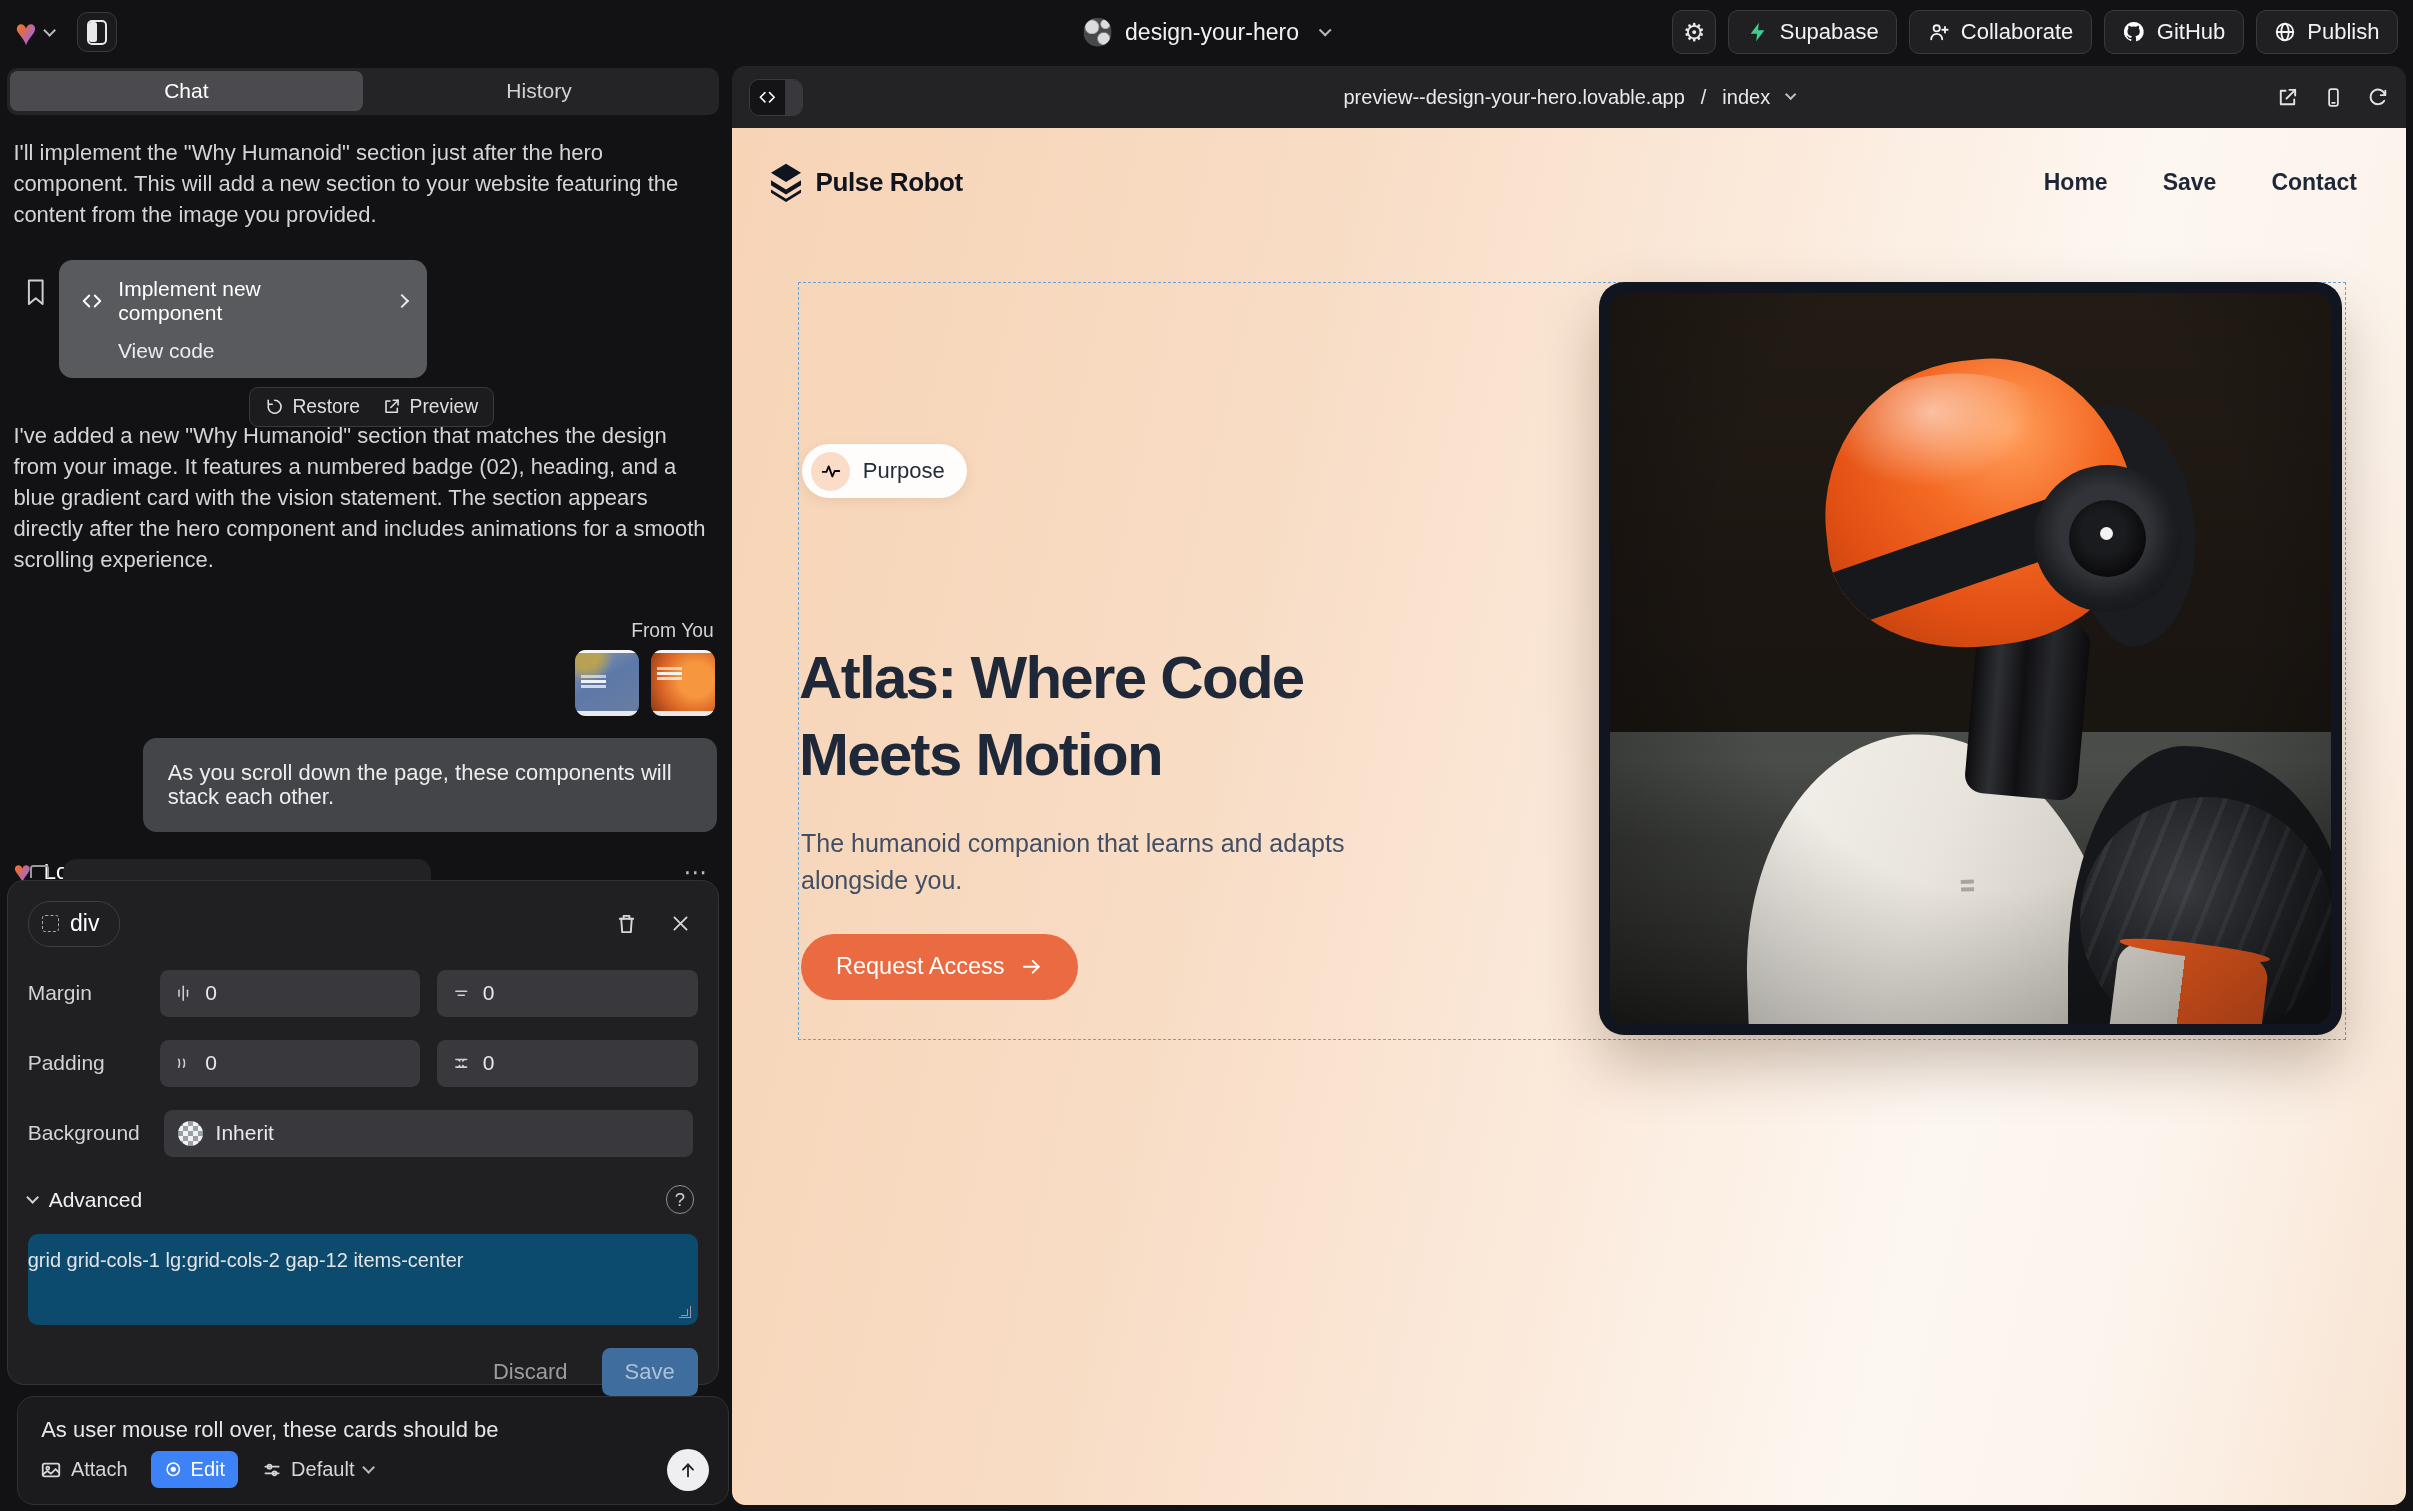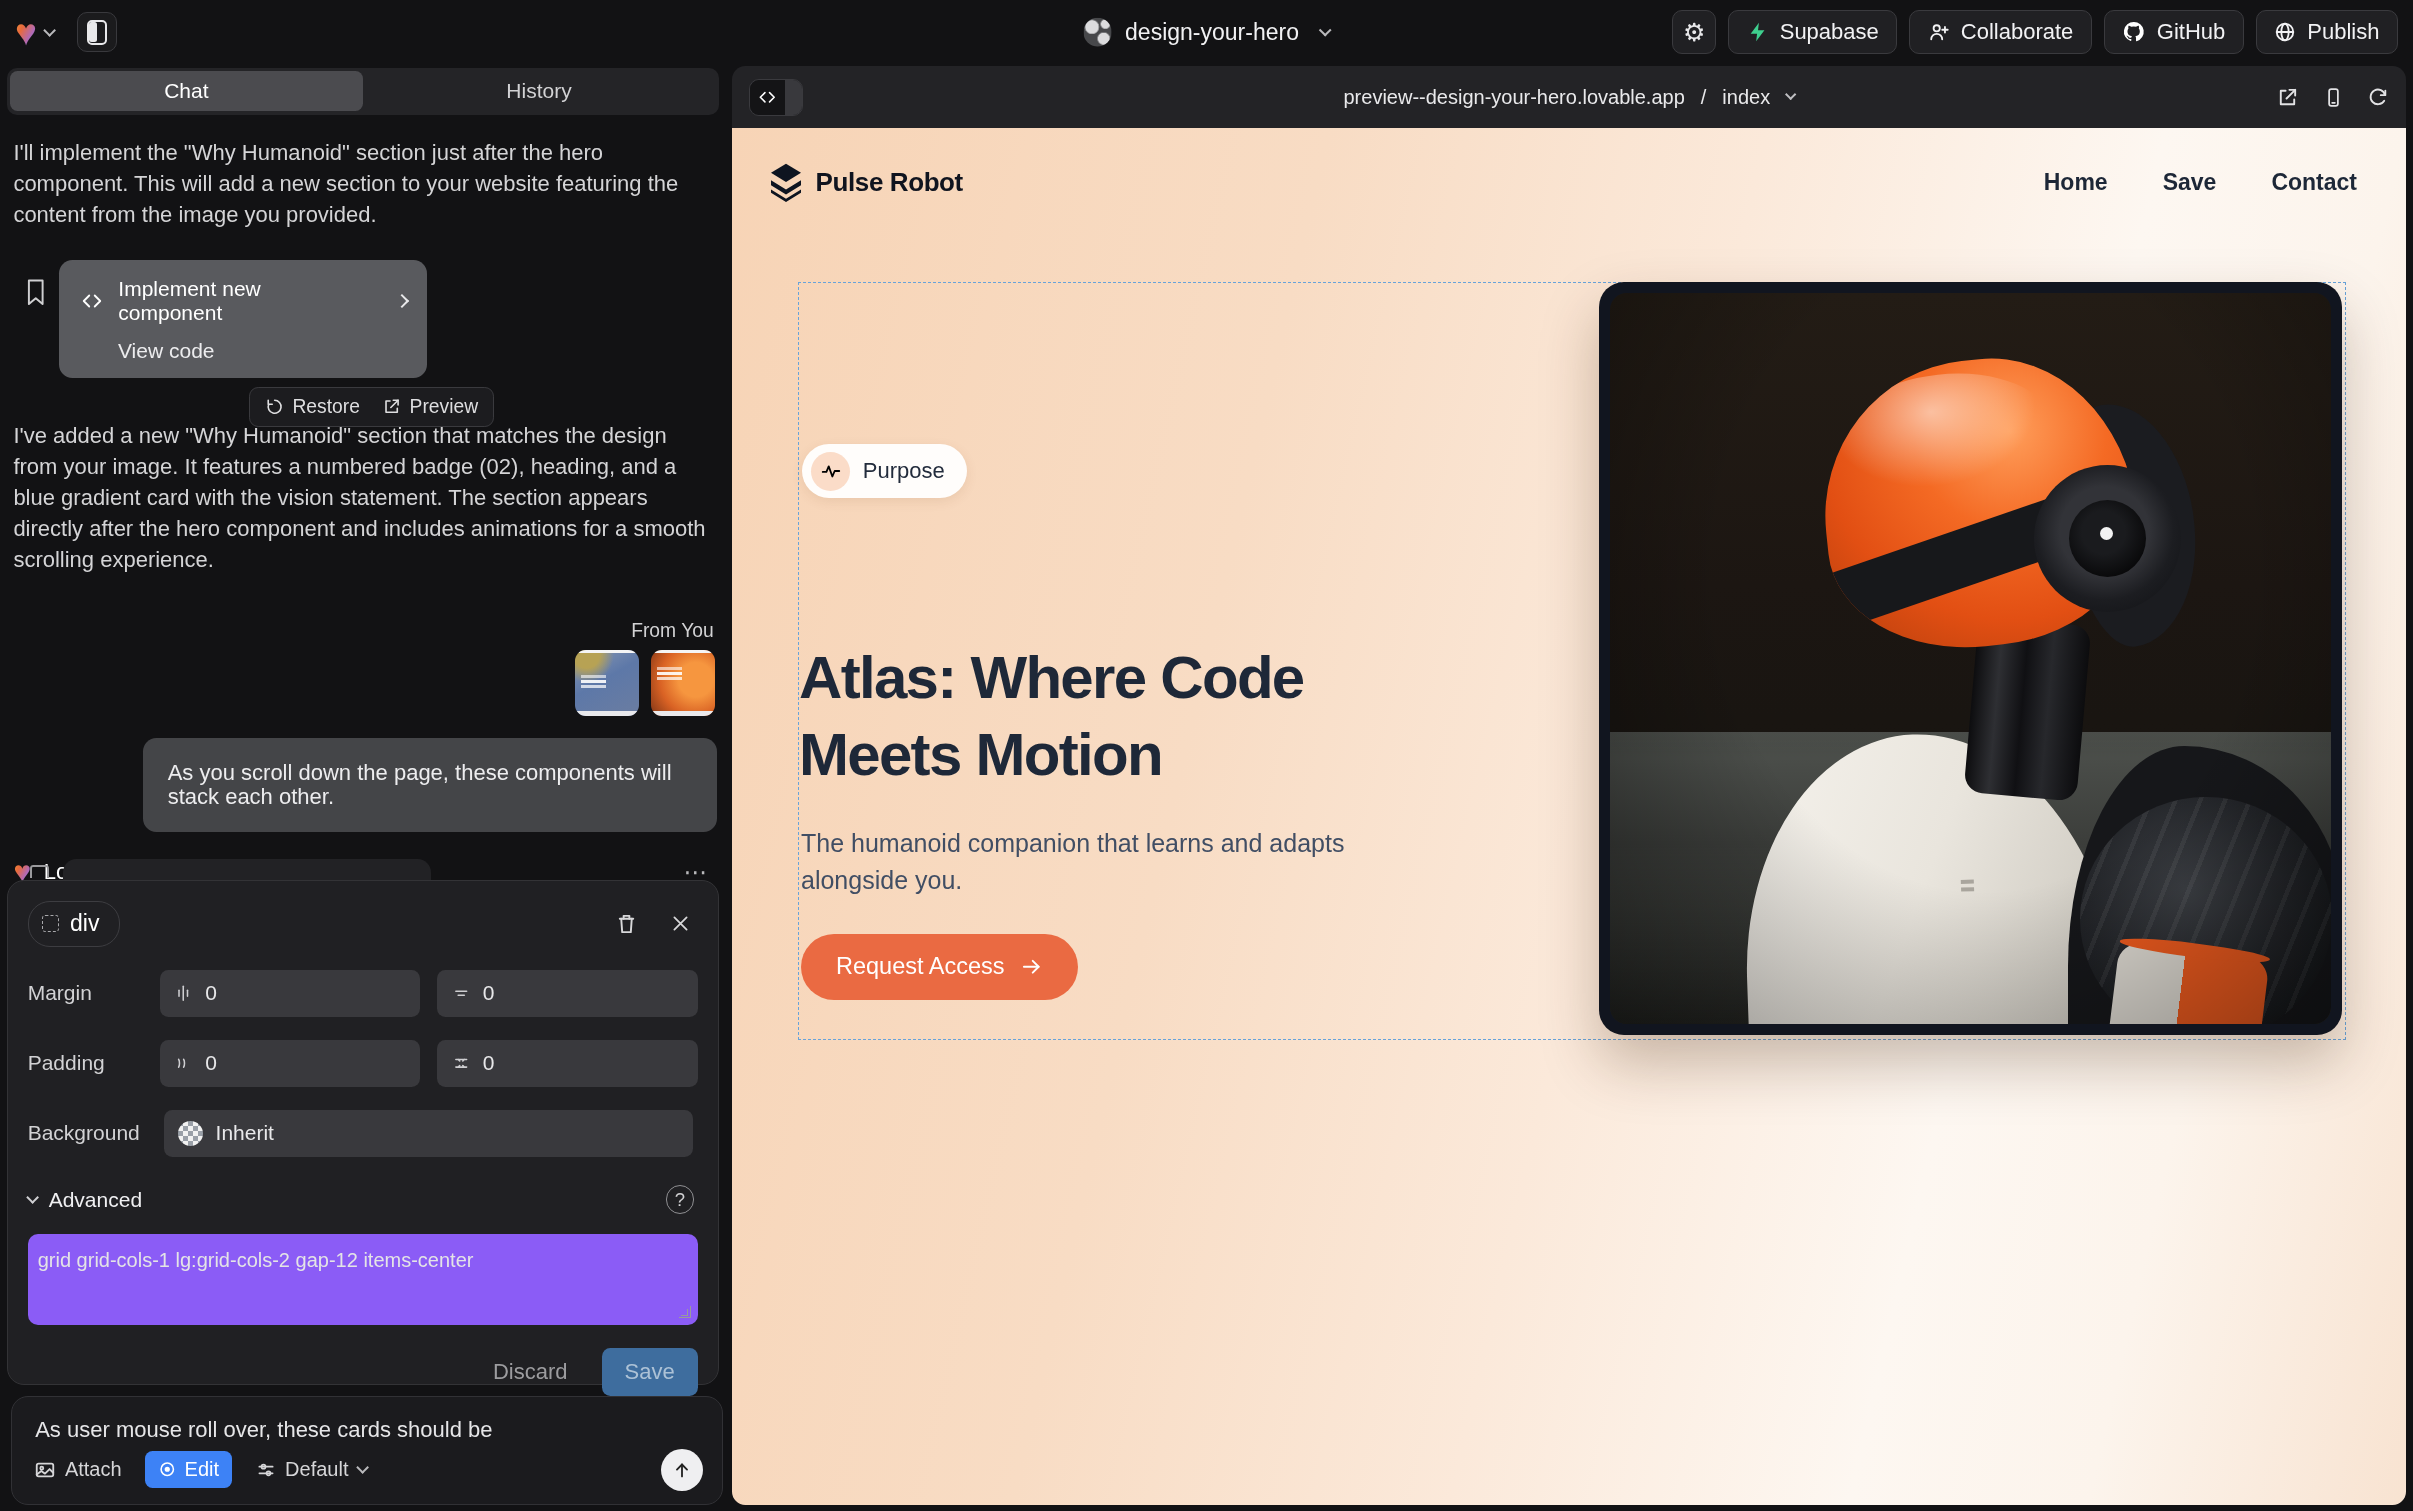--- a/index.html
+++ b/index.html
@@ -69,29 +69,29 @@
   .field { height:47px; background:#39393d; border-radius:8.4px; display:flex; align-items:center; gap:12.6px; padding:0 14.3px; color:#e8e8ea; font-size:21px; }
   .field.half { width:267px; }
   .field.half + .field.half { margin-left:17px; }
   .field.full { flex:1; margin-right:5px; }
   .field .fi { color:#cfcfd2; }
   .checker { width:25px; height:25px; border-radius:50%; background:repeating-conic-gradient(#f2f2f2 0% 25%, #9aa0a8 0% 50%); background-size:10px 10px; }
   .select-chev { margin-left:auto; width:10px; height:10px; border-right:2.1px solid #c9c9cc; border-bottom:2.1px solid #c9c9cc; transform:rotate(45deg); margin-top:-5px; }
   .adv-row { display:flex; align-items:center; gap:11.8px; margin-top:28.6px; color:#f0f0f2; font-size:21px; }
   .chev-down { width:9.2px; height:9.2px; border-right:2.1px solid #cfcfd2; border-bottom:2.1px solid #cfcfd2; transform:rotate(45deg); margin-top:-4.2px; }
   .help { margin-left:auto; width:28.6px; height:28.6px; border:1.7px solid #8f8f92; border-radius:50%; color:#d2d2d4; font-size:18.5px; display:flex; align-items:center; justify-content:center; margin-right:3.4px; }
-  .classes-box { position:relative; margin-top:20px; height:91px; background:#8b5cf6; border-radius:10px; padding:15px 10px; font-size:20px; color:#e4e4e6; }
+  .classes-box { position:relative; margin-top:20px; height:91px; background:#0c4a6e; border-radius:10px; padding:15px 0; font-size:20px; color:#e4e4e6; }
   .resize-grip { position:absolute; right:6.7px; bottom:6.7px; width:11.8px; height:11.8px; border-right:1.7px solid #9a9a9d; border-bottom:1.7px solid #9a9a9d; }
   .resize-grip::before { content:""; position:absolute; right:1.7px; bottom:1.7px; width:5.9px; height:5.9px; border-right:1.7px solid #9a9a9d; border-bottom:1.7px solid #9a9a9d; }
   .insp-foot { display:flex; align-items:center; justify-content:flex-end; gap:34px; margin-top:23.5px; }
   .discard { color:#9c9c9f; font-size:22px; }
   .save { background:#3e6d9e; color:#adc2d6; font-size:22px; border-radius:8.4px; padding:11px 23px; }
 
   
-  .composer { position:absolute; left:4px; top:1330px; width:712px; height:109px; background:#1b1b1e; border:0.8px solid #313135; border-radius:17px; padding:20px 23.5px; }
+  .composer { position:absolute; left:10px; top:1330px; width:712px; height:109px; background:#1b1b1e; border:0.8px solid #313135; border-radius:17px; padding:20px 23.5px; }
   .draft { font-size:22px; color:#e6e6e8; }
   .composer-row { position:absolute; left:22px; right:18.5px; bottom:13.4px; display:flex; align-items:center; gap:23.5px; color:#d6d6d8; }
   .c-item { display:flex; align-items:center; gap:9.2px; font-size:20px; }
   .edit-pill { display:flex; align-items:center; gap:7.6px; background:#3d82f6; color:#fff; font-size:20px; border-radius:7.6px; padding:6.7px 13.4px; }
   .send { margin-left:auto; width:42px; height:42px; border-radius:50%; background:#efeff1; color:#222; display:flex; align-items:center; justify-content:center; }
 
   
   .preview { position:absolute; left:732px; top:66px; width:1674px; height:1439px; background:#232326; border-radius:13.4px; overflow:hidden; }
   .preview-bar { position:relative; height:62px; display:flex; align-items:center; padding:0 17px; color:#e6e6e8; }
   .code-toggle { display:flex; width:54px; height:37px; border-radius:10px; overflow:hidden; border:0.8px solid #3a3a3e; }

